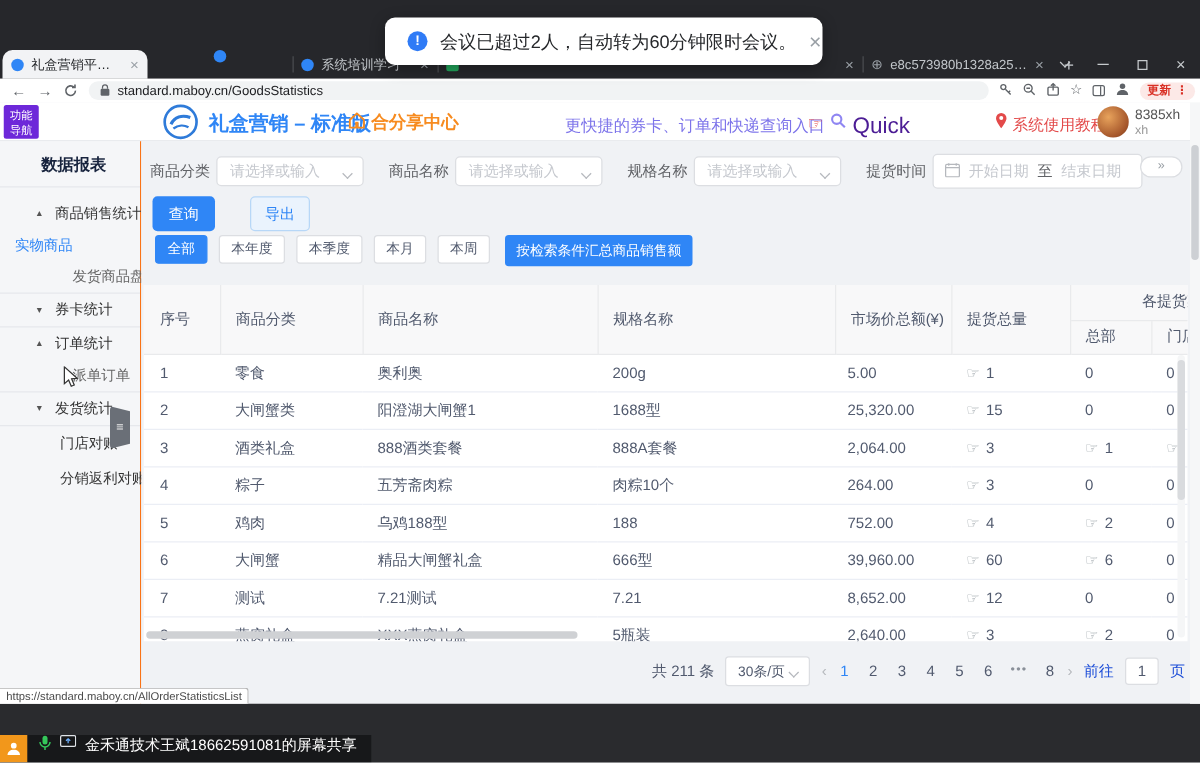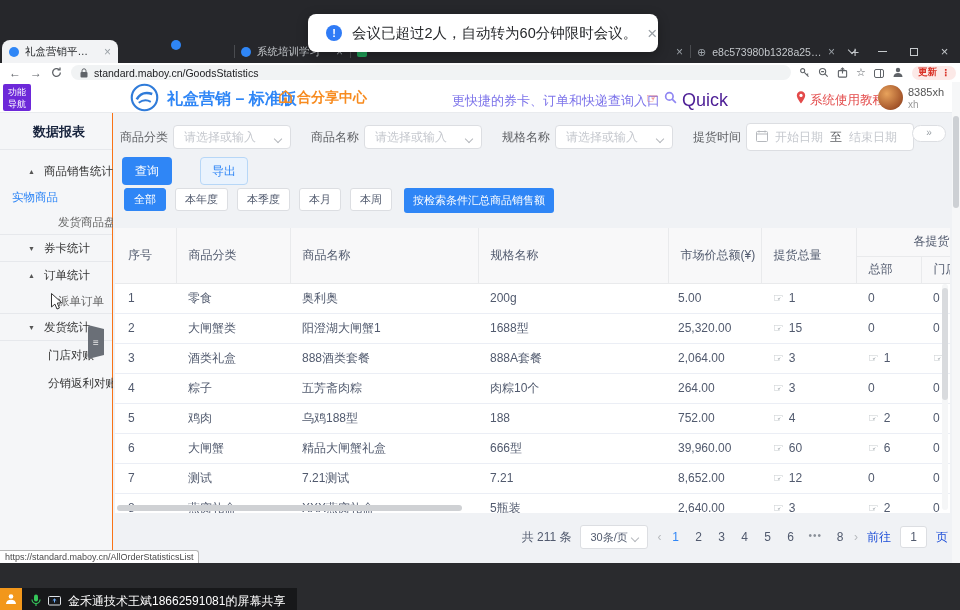--- a/index.html
+++ b/index.html
@@ -106,21 +106,21 @@
   .pnum{min-width:10px;text-align:center;color:#515a6e;}
   .pnum.active{color:#2f86f6;}
   .pnum.dots{color:#8a9099;letter-spacing:1px;font-size:10px;}
   .jlabel{color:#1d4ed8;}
   .jinput{width:27px;height:22px;border:1px solid #dcdee2;border-radius:3px;text-align:center;font-size:12px;color:#515a6e;background:#fff;}
 
   
   .status-bubble{position:absolute;left:0;top:550px;height:13px;background:#fff;border:1px solid #b5b5b5;border-left:none;border-bottom:none;border-radius:0 3px 0 0;font-size:9px;color:#4a4a4a;padding:0 5px;line-height:12px;z-index:40;white-space:nowrap;}
   .bottom-strip{position:absolute;left:0;top:563px;width:960px;height:47px;background:#2a2b2e;}
   .tray-icon{position:absolute;left:0;top:25px;width:22px;height:22px;background:#f2971b;display:flex;align-items:center;justify-content:center;}
-  .share-pill{position:absolute;left:22px;top:25px;height:22px;background:#17181a;display:flex;align-items:flex-end;gap:7px;padding:0 12px 0 9px;color:#fff;font-size:12px;white-space:nowrap;}
+  .share-pill{position:absolute;left:22px;top:25px;height:22px;background:#17181a;display:flex;align-items:flex-start;gap:7px;padding:0 12px 0 9px;color:#fff;font-size:12px;white-space:nowrap;}
 
   
   .toast{position:absolute;left:308px;top:14px;width:350px;height:38px;background:#fff;border-radius:8px;box-shadow:0 3px 12px rgba(0,0,0,.3);display:flex;align-items:center;gap:10px;padding:0 14px 0 18px;z-index:100;}
   .toast .info{width:16px;height:16px;border-radius:50%;background:#2f7bf6;color:#fff;font-size:11px;font-weight:bold;display:flex;align-items:center;justify-content:center;flex:none;}
   .toast .msg{flex:1;font-size:14.5px;color:#26282b;white-space:nowrap;}
   .toast .tclose{color:#9aa0a6;font-size:17px;line-height:1;}
 
   .mouse-cursor{position:absolute;left:50px;top:293px;z-index:60;}
   .page-scroll{position:absolute;right:0;top:82px;width:8px;height:481px;background:#f6f7f8;z-index:30;}
   .page-thumb{position:absolute;left:1px;top:34px;width:6px;height:92px;border-radius:3px;background:#cdd0d4;}

